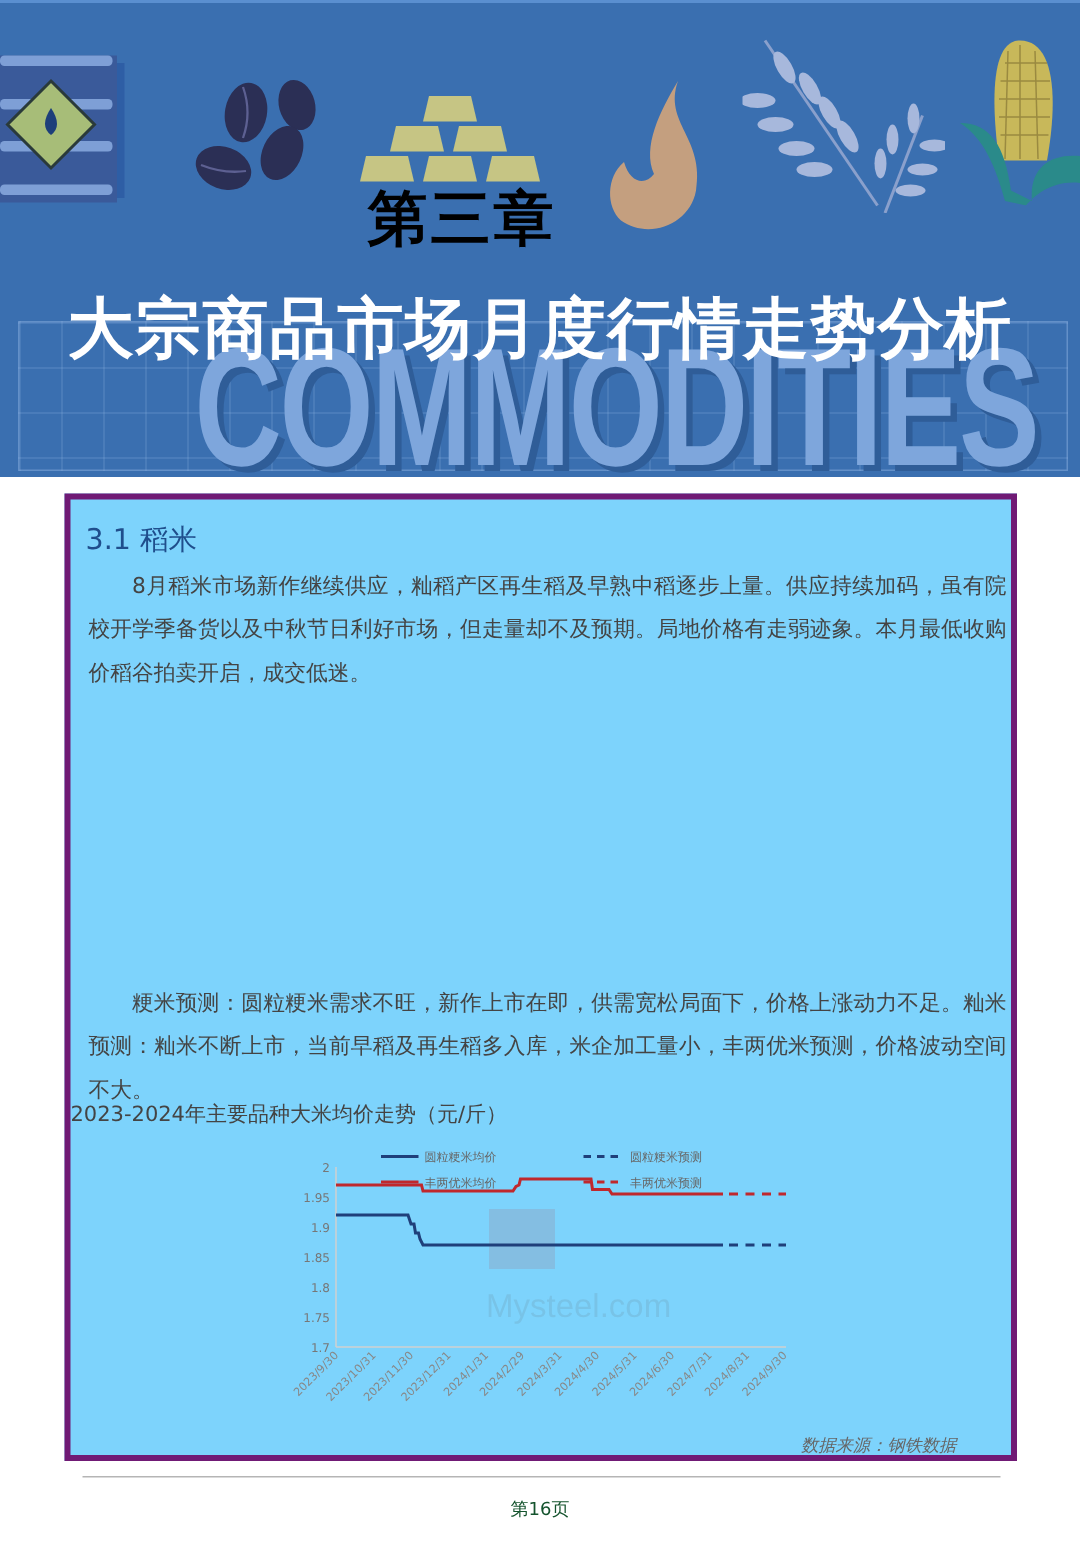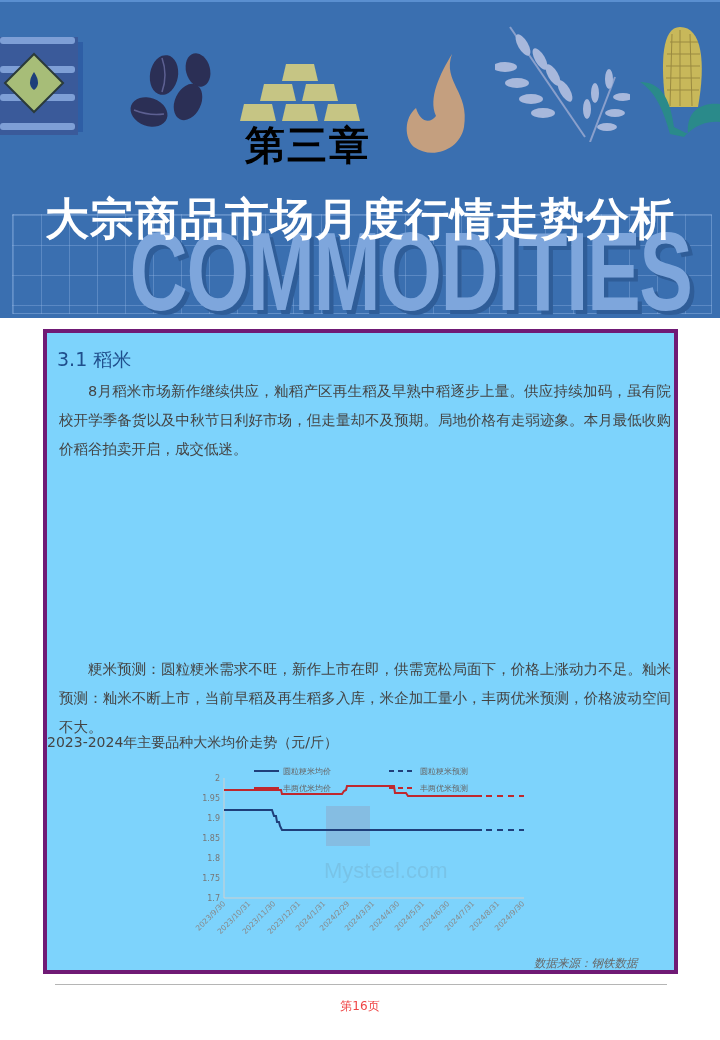--- a/index.html
+++ b/index.html
@@ -54,21 +54,21 @@
   .chart-title {
     position: absolute; left: 0; width: 635px; top: 401px; 
     font-size: 14px; color: #444;
   }
   .source {
     position: absolute; left: 487px; top: 610px;
     font-size: 11.5px; color: #666; font-style: italic; margin-top: 13px;
   }
 
   .footer-line { position: absolute; left: 55px; width: 612px; height: 1px; background: #b5b5b5; }
-  .page-num { position: absolute; left: 0; width: 720px; top: 998px; text-align: center; font-size: 12px; color: #ef4444; }
+  .page-num { position: absolute; left: 0; width: 720px; top: 998px; text-align: center; font-size: 12px; color: #14532d; }
 </style>
 </head>
 <body>
 
 <div class="banner">
   <div class="grid"></div>
   <div class="bg-word">COMMODITIES</div>
 
   <svg class="icon" style="left:0;top:30px" width="85" height="110" viewBox="0 0 85 110">
     <rect x="0" y="5" width="78" height="98" fill="#3a5a9a"></rect>

